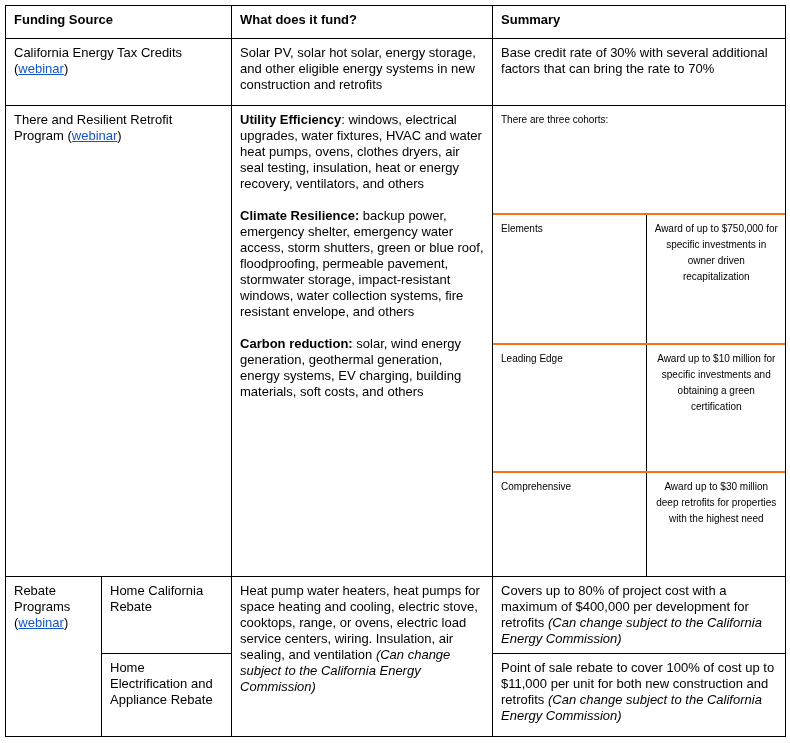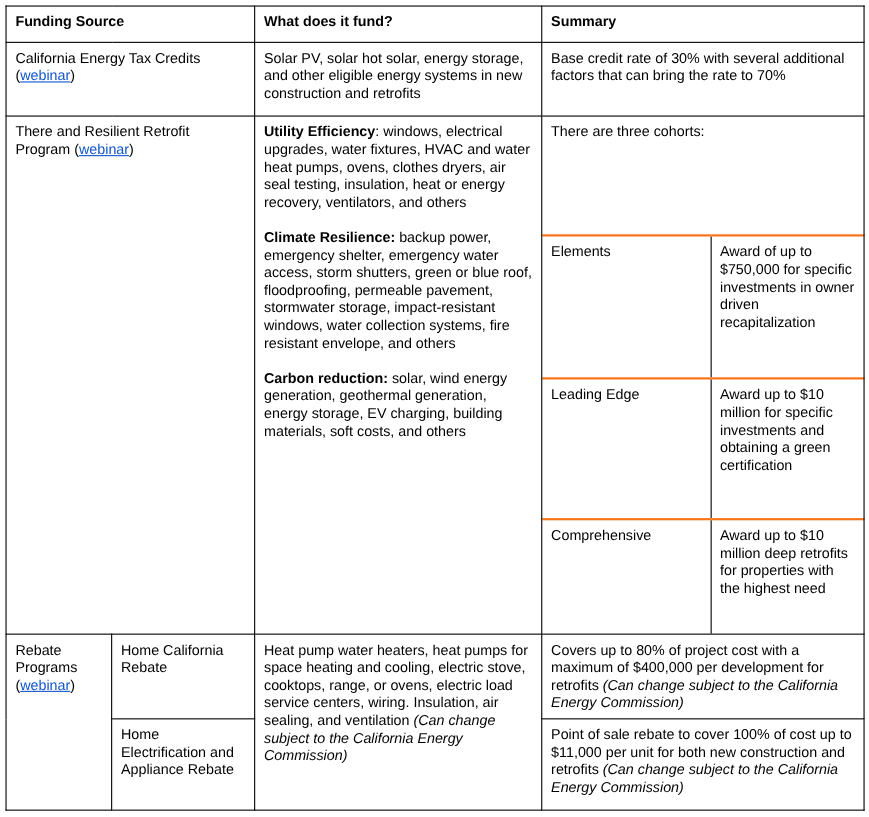--- a/index.html
+++ b/index.html
@@ -34,26 +34,26 @@
   td.no-pad { padding: 0 !important; }
   table.cohorts {
     border-collapse: collapse;
     table-layout: fixed;
     width: 100%;
     height: 100%;
   }
   table.cohorts td {
     vertical-align: top;
     padding: 6px 8px;
-    font-size: 13px;
+    font-size: 10px;
     line-height: 16px;
     word-wrap: break-word;
   }
   table.cohorts tr.cohort-row > td { border-top: 2px solid #f97316; }
-  table.cohorts td.cohort-award { border-left: 1px solid #000000; }
+  table.cohorts td.cohort-award { border-left: 1px solid #000000; text-align: center; }
 </style>
 </head>
 <body>
 
 <table class="main">
   <colgroup>
     <col style="width:96px">
       <col style="width:130px">
       <col style="width:261px">
       <col style="width:293px">
@@ -76,21 +76,21 @@
     </tr>
 
     <tr style="height:470px;">
       <td colspan="2">
         <span>There and Resilient Retrofit Program</span>
         <span>(</span><a class="webinar" href="#" style="color: rgb(17, 85, 204);">webinar</a><span>)</span>
       </td>
       <td>
         <p><span class="bold">Utility Efficiency</span><span>: windows, electrical upgrades, water fixtures, HVAC and water heat pumps, ovens, clothes dryers, air seal testing, insulation, heat or energy recovery, ventilators, and others</span></p>
         <p><span class="bold">Climate Resilience:</span><span> backup power, emergency shelter, emergency water access, storm shutters, green or blue roof, floodproofing, permeable pavement, stormwater storage, impact-resistant windows, water collection systems, fire resistant envelope, and others</span></p>
-        <p><span class="bold">Carbon reduction:</span><span> solar, wind energy generation, geothermal generation, energy storage, EV charging, building materials, soft costs, and others</span></p>
+        <p><span class="bold">Carbon reduction:</span><span> solar, wind energy generation, geothermal generation, energy systems, EV charging, building materials, soft costs, and others</span></p>
       </td>
       <td class="no-pad" style="height:470px;">
         <table class="cohorts">
           <colgroup>
               <col style="width:153px">
               <col style="width:140px">
             </colgroup>
           <tbody>
             <tr style="height:108px;">
               <td colspan="2">There are three cohorts:</td>
@@ -98,21 +98,21 @@
             <tr class="cohort-row" style="height:130px;">
               <td>Elements</td>
               <td class="cohort-award">Award of up to $750,000 for specific investments in owner driven recapitalization</td>
             </tr>
             <tr class="cohort-row" style="height:128px;">
               <td>Leading Edge</td>
               <td class="cohort-award">Award up to $10 million for specific investments and obtaining a green certification</td>
             </tr>
             <tr class="cohort-row">
               <td>Comprehensive</td>
-              <td class="cohort-award">Award up to $10 million deep retrofits for properties with the highest need</td>
+              <td class="cohort-award">Award up to $30 million deep retrofits for properties with the highest need</td>
             </tr>
           </tbody>
         </table>
       </td>
     </tr>
 
     <tr style="height:77px;">
       <td rowspan="2">
         <span>Rebate Programs</span>
         <span>(</span><a class="webinar" href="#" style="color: rgb(17, 85, 204);">webinar</a><span>)</span>

